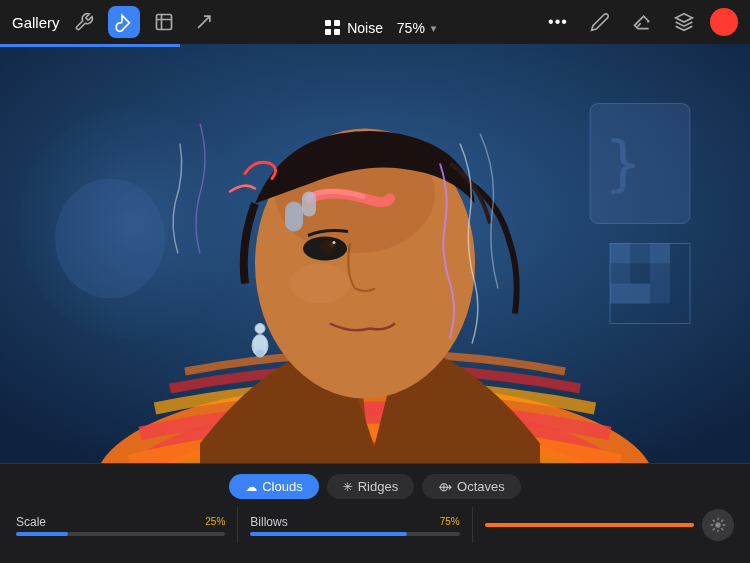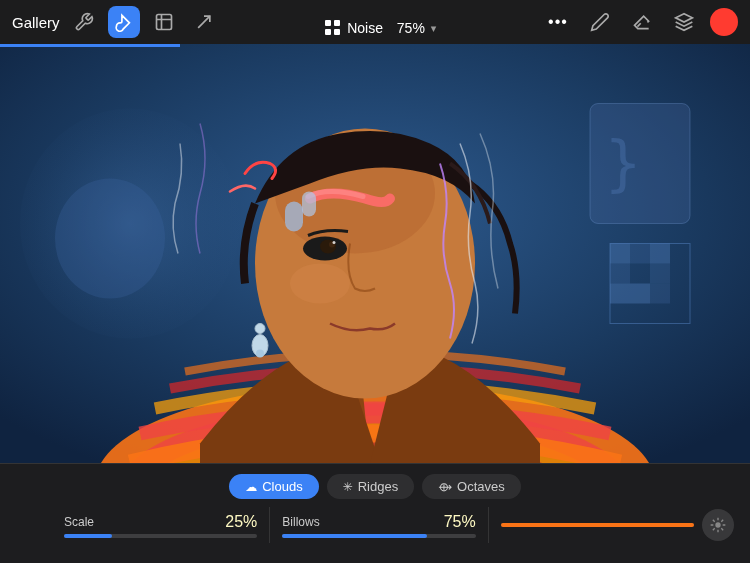--- a/index.html
+++ b/index.html
@@ -146,40 +146,39 @@
     }
     .tab-icon {
       font-size: 12px;
     }
 
     
     .controls-row {
       display: flex;
       align-items: center;
       gap: 0;
-      margin-left: 48px;
     }
     .control-group {
       display: flex;
       flex-direction: column;
       flex: 1;
       gap: 3px;
     }
     .control-header {
       display: flex;
       align-items: center;
       justify-content: space-between;
     }
     .control-label {
       color: #ccc;
       font-size: 12px;
     }
     .control-value {
-      color: #fef9c3;
-      font-size: 16px;
+      color: #eab308;
+      font-size: 10px;
     }
     .slider-track {
       width: 100%;
       height: 4px;
       border-radius: 2px;
       background: rgba(255,255,255,0.15);
       position: relative;
     }
     .slider-fill-blue {
       height: 100%;

